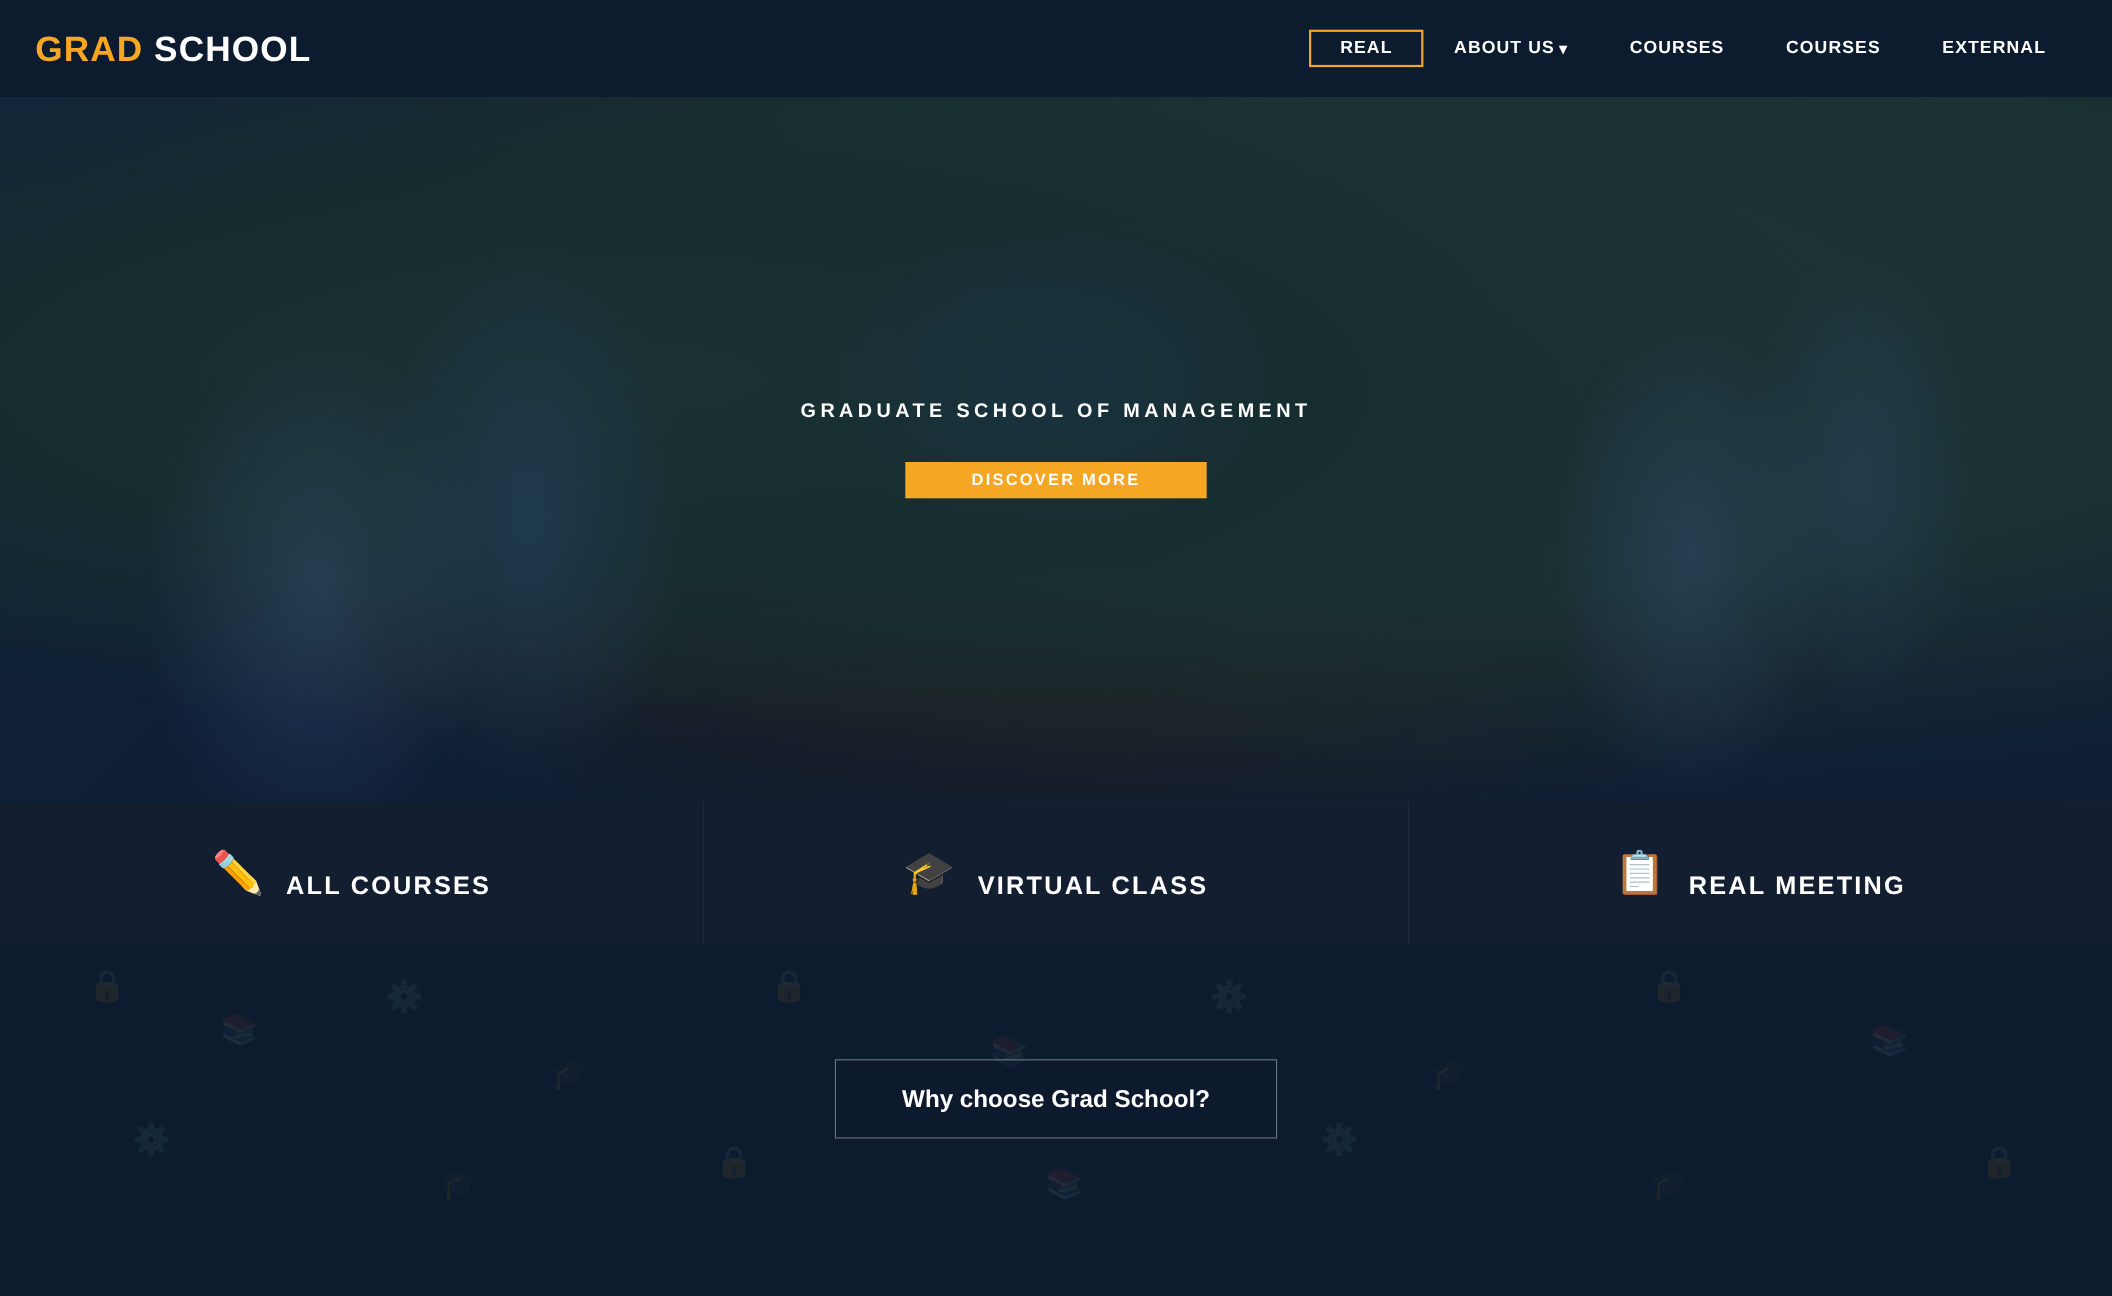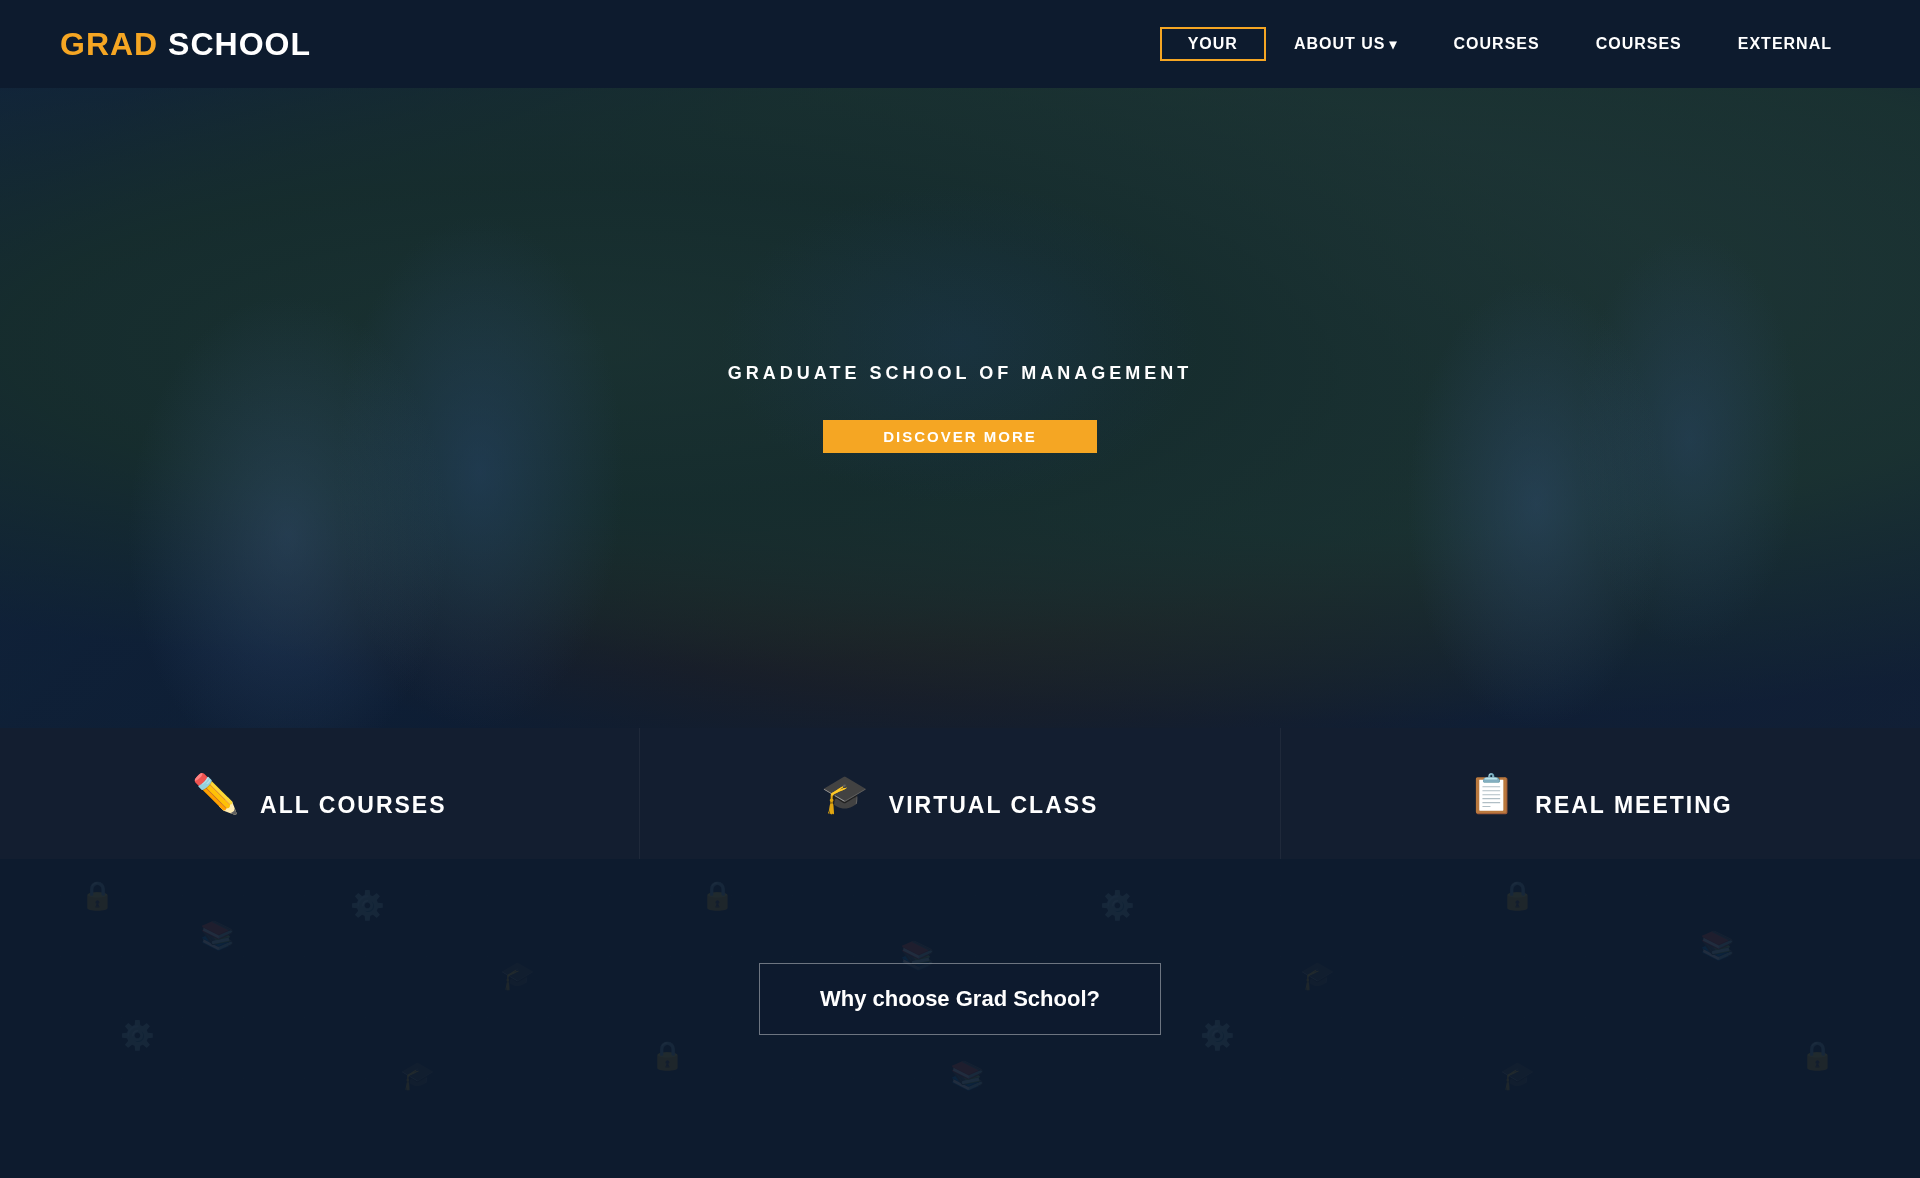--- a/index.html
+++ b/index.html
@@ -10,21 +10,21 @@
       overflow-x: hidden;
       width: 1920px;
     }
 
     
     .navbar {
       display: flex;
       align-items: center;
       justify-content: space-between;
       background: #0d1b2e;
-      padding: 0 60px;
+      padding: 0 32px;
       height: 88px;
       position: relative;
       z-index: 100;
     }
 
     .logo {
       font-size: 32px;
       font-weight: 900;
       letter-spacing: 1px;
     }
@@ -257,21 +257,21 @@
 </head>
 <body>
 
 <nav class="navbar">
   <div class="logo">
     <span class="logo-grad">GRAD</span><span class="logo-school"> SCHOOL</span>
   </div>
 
   <ul class="nav-links">
     <li class="active">
-      <a href="#">YOUR</a>
+      <a href="#">REAL</a>
     </li>
     <li>
       <a href="#" class="about-us-link chevron">ABOUT US</a>
     </li>
     <li>
       <a href="#">COURSES</a>
     </li>
     <li>
       <a href="#">COURSES</a>
     </li>

